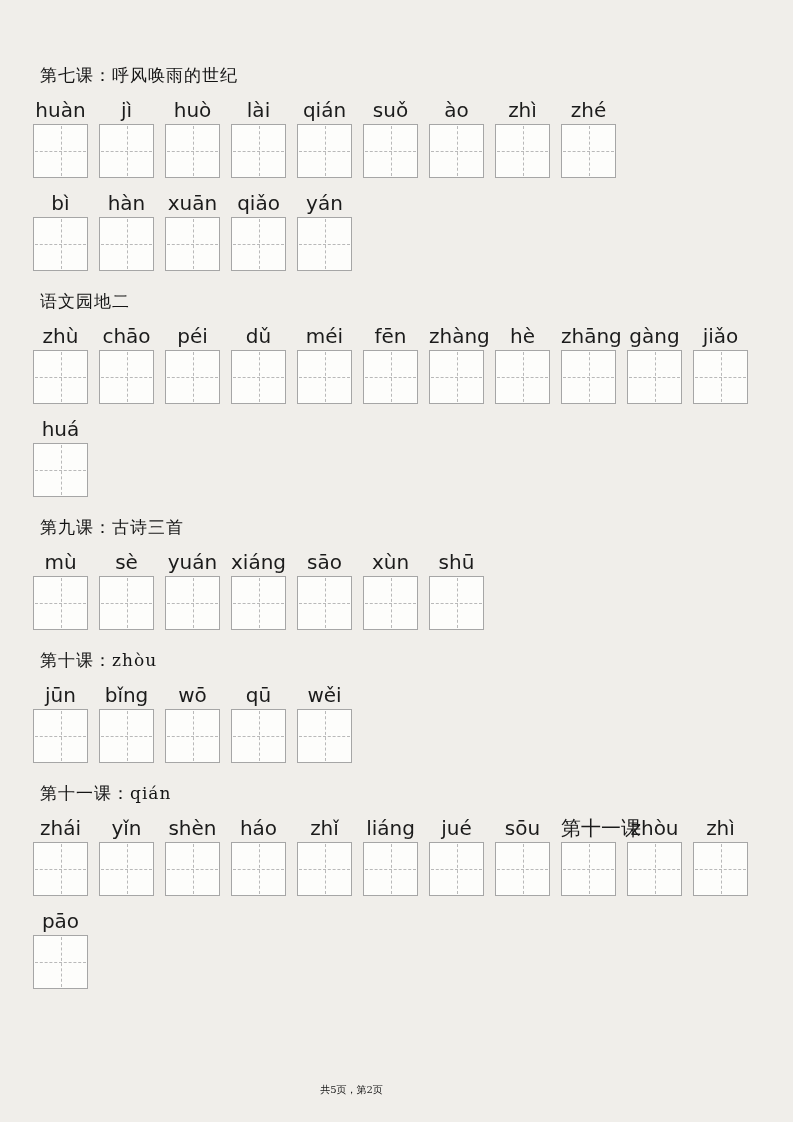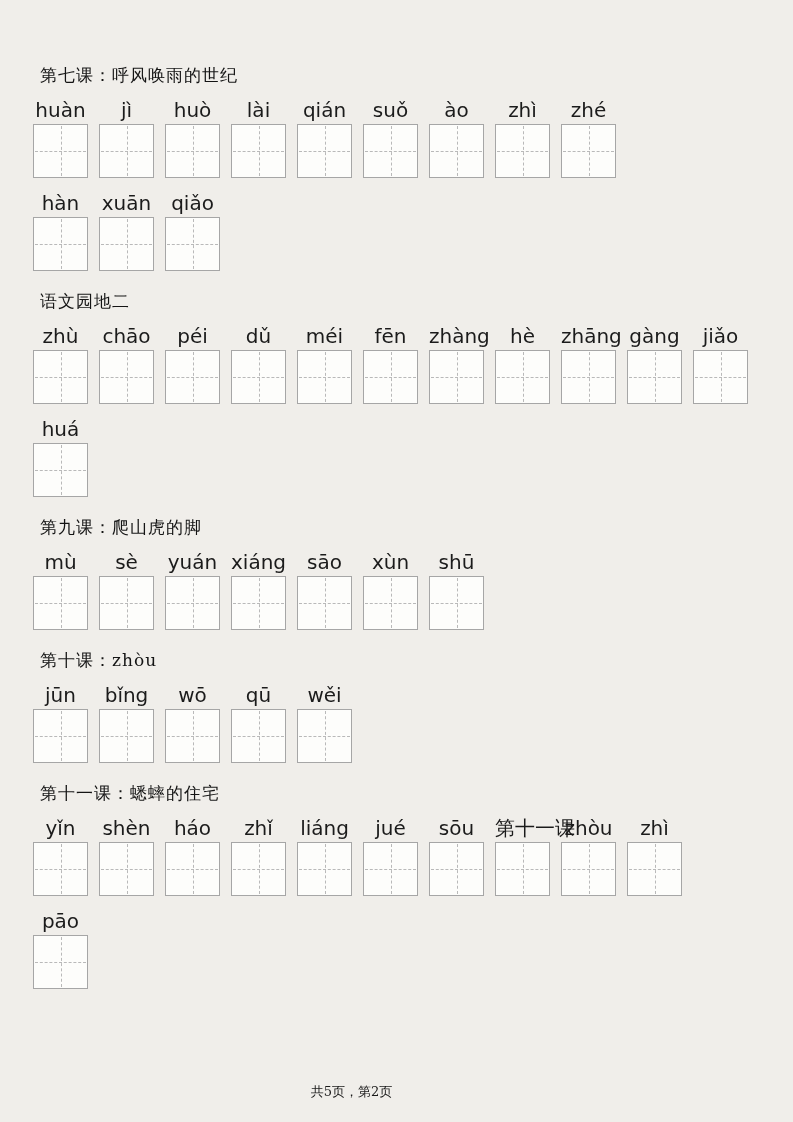--- a/index.html
+++ b/index.html
@@ -77,21 +77,21 @@
     height: 0;
     border-top: 1px dashed #b9b9b9;
   }
   .footer {
     position: absolute;
     top: 1083px;
     left: 0;
     width: 703px;
     text-align: center;
     font-family: "DejaVu Serif", "Liberation Serif", serif;
-    font-size: 13px;
+    font-size: 10px;
     color: #1a1a1a;
   }
 </style>
 </head>
 <body>
 
 <div class="sheet">
   <div class="section">
     <div class="section-title">第七课：呼风唤雨的世纪</div>
     <div class="rows">
@@ -169,20 +169,27 @@
       <div class="hline"></div>
     </div>
   </div>
 </div>
       </div>
   </div>
 
   <div class="section">
     <div class="rows">
         <div class="row">
+  <div class="col">
+    <div class="pinyin">bì</div>
+    <div class="cell">
+      <div class="vline"></div>
+      <div class="hline"></div>
+    </div>
+  </div>
 
   <div class="col">
     <div class="pinyin">hàn</div>
     <div class="cell">
       <div class="vline"></div>
       <div class="hline"></div>
     </div>
   </div>
 
   <div class="col">
@@ -194,20 +201,27 @@
   </div>
 
   <div class="col">
     <div class="pinyin">qiǎo</div>
     <div class="cell">
       <div class="vline"></div>
       <div class="hline"></div>
     </div>
   </div>
 
+  <div class="col">
+    <div class="pinyin">yán</div>
+    <div class="cell">
+      <div class="vline"></div>
+      <div class="hline"></div>
+    </div>
+  </div>
 </div>
       </div>
   </div>
 
   <div class="section">
     <div class="section-title">语文园地二</div>
     <div class="rows">
         <div class="row">
   <div class="col">
     <div class="pinyin">zhù</div>
@@ -303,21 +317,21 @@
     <div class="cell">
       <div class="vline"></div>
       <div class="hline"></div>
     </div>
   </div>
 </div>
       </div>
   </div>
 
   <div class="section">
-    <div class="section-title">第九课：爬山虎的脚</div>
+    <div class="section-title">第九课：古诗三首</div>
     <div class="rows">
         <div class="row">
   <div class="col">
     <div class="pinyin">mù</div>
     <div class="cell">
       <div class="vline"></div>
       <div class="hline"></div>
     </div>
   </div>
 
@@ -413,23 +427,30 @@
     <div class="cell">
       <div class="vline"></div>
       <div class="hline"></div>
     </div>
   </div>
 </div>
       </div>
   </div>
 
   <div class="section">
-    <div class="section-title">第十一课：蟋蟀的住宅</div>
+    <div class="section-title">第十一课：qián</div>
     <div class="rows">
         <div class="row">
+  <div class="col">
+    <div class="pinyin">zhái</div>
+    <div class="cell">
+      <div class="vline"></div>
+      <div class="hline"></div>
+    </div>
+  </div>
 
   <div class="col">
     <div class="pinyin">yǐn</div>
     <div class="cell">
       <div class="vline"></div>
       <div class="hline"></div>
     </div>
   </div>
 
   <div class="col">

